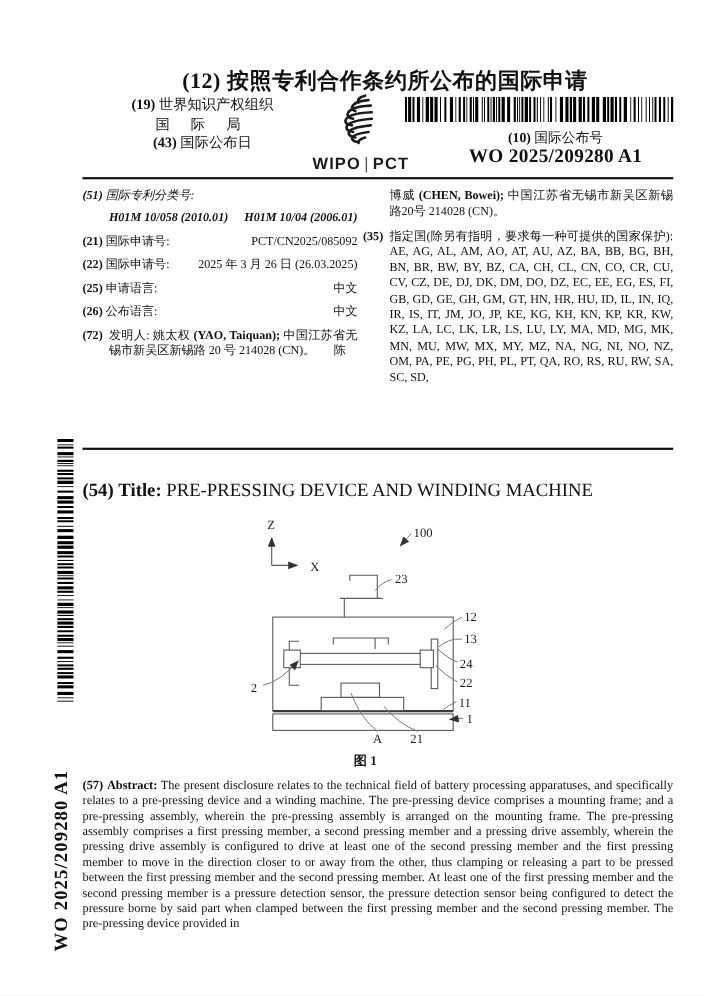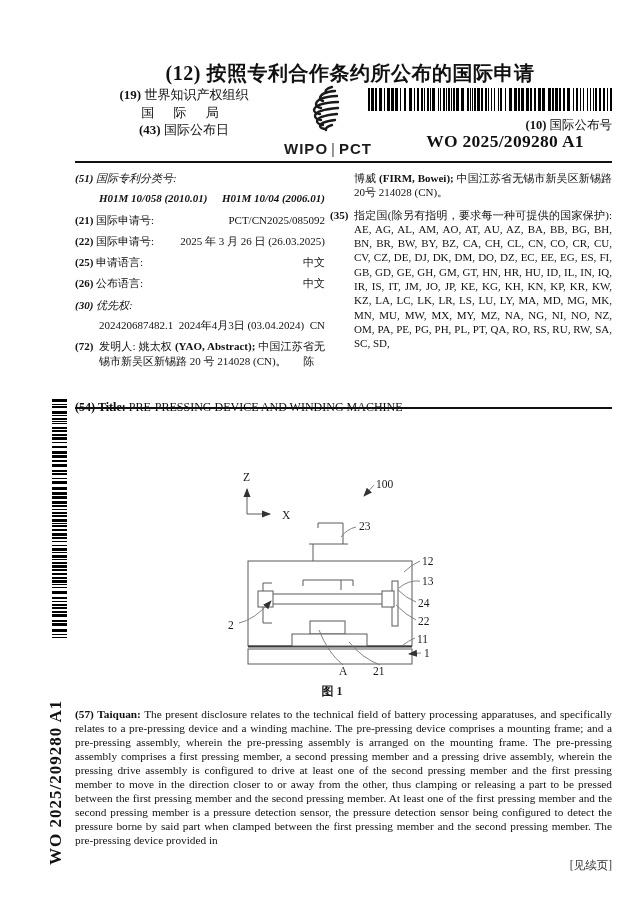--- a/index.html
+++ b/index.html
@@ -15,40 +15,40 @@
   
   .pub-type{left:60px; right:0; top:60px; text-align:center; font-size:20px; font-weight:600; letter-spacing:.5px;}
   .org-block{left:84px; top:86px; width:200px; text-align:center; font-size:13px; line-height:1.35;}
   .org-bureau{letter-spacing:8px;}
   .pubdate-value{font-weight:bold; font-size:12.5px; white-space:nowrap;}
   .logo-block{left:276px; top:84px; width:104px; text-align:center;}
   .logo-word{font-family:"Liberation Sans","DejaVu Sans",sans-serif; font-weight:bold; font-size:15px; letter-spacing:1px; margin-top:2px; color:#1a1a1a;}
   .logo-sep{font-weight:300; color:#555; padding:0 3px;}
   .barcode-top{left:368px; top:88px; width:244px; height:23px; display:flex; overflow:hidden;}
   .barcode-top i, .barcode-left i{display:block; flex:0 0 auto;}
-  .pubno-label{left:398px; top:117px; width:214px; text-align:right; font-size:12.5px;}
+  .pubno-label{left:398px; top:117px; width:214px; text-align:center; font-size:12.5px;}
   .pubno-value{left:398px; top:131px; width:214px; text-align:center; font-size:17.5px; font-weight:bold; letter-spacing:.3px;}
   .rule{background:#111; height:2px;}
   .rule1{left:75px; top:161px; width:537px;}
   .rule2{left:75px; top:407px; width:537px;}
   
   .col{font-size:11px; line-height:1.3;}
   .col-left{left:75px; top:171px; width:250px;}
   .col-right{left:330px; top:171px; width:282px;}
   .row{margin-bottom:6px;font-style:italic;}
   .kv{display:flex; justify-content:space-between; margin-bottom:7px;text-align:center;}
   .hang{position:relative; padding-left:24px; text-align:justify; margin-bottom:8px;}
   .hang > .code{position:absolute; left:0; top:0;}
   .indent{padding-left:24px;}
   .ipc-vals{display:flex; justify-content:space-between; font-weight:bold; font-style:italic; margin-bottom:7px;}
   .prio-row{display:flex; justify-content:space-between; margin-bottom:7px;}
   .cont-para{padding-left:24px; text-align:justify; margin-bottom:8px;}
   .gap-left{margin-left:14px;}
   
-  .title-en{left:75px; top:400px; width:537px; font-size:12px;}
+  .title-en{left:75px; top:436px; width:537px; font-size:17px;}
   .title-zh{left:75px; top:441px; width:537px; font-size:11.5px;}
   
   .barcode-left{left:52px; top:399px; width:15px; height:240px; display:flex; flex-direction:column; overflow:hidden;}
   .side-pubno{left:46px; top:686px; height:192px; width:30px;
     writing-mode:vertical-rl; transform:rotate(180deg);
     font-size:17px; font-weight:bold; letter-spacing:1px; text-align:center; white-space:nowrap;}
   
   .figure{left:160px; top:468px; width:350px; height:238px;}
   .figure svg{width:100%; height:100%;}
   .fig-line{fill:none; stroke:#5a5a5a; stroke-width:1;}
@@ -264,43 +264,34 @@
       <span>2025 年 3 月 26 日 (26.03.2025)</span>
     </div>
     <div class="kv">
       <span><span class="code">(25)</span> <span>申请语言:</span></span>
       <span>中文</span>
     </div>
     <div class="kv">
       <span><span class="code">(26)</span> <span>公布语言:</span></span>
       <span>中文</span>
     </div>
-    <div class="row">
-      <span class="code">(30)</span>
-      <span>优先权:</span>
-    </div>
-    <div class="prio-row indent">
-      <span>202420687482.1</span>
-      <span>2024年4月3日 (03.04.2024)</span>
-      <span>CN</span>
-    </div>
     <div class="hang">
       <span class="code">(72)</span>
       <span>发明人:</span>
       <span>姚太权</span>
-      <span class="b">(YAO, Abstract);</span>
+      <span class="b">(YAO, Taiquan);</span>
       <span>中国江苏省无锡市新吴区新锡路 20 号 214028 (CN)。</span>
       <span class="gap-left">陈</span>
     </div>
   </div>
 
   <div class="abs col col-right">
     <div class="cont-para">
       <span>博威</span>
-      <span class="b">(FIRM, Bowei);</span>
+      <span class="b">(CHEN, Bowei);</span>
       <span>中国江苏省无锡市新吴区新锡路20号 214028 (CN)。</span>
     </div>
     <div class="hang">
       <span class="code">(35)</span>
       <span>指定国(除另有指明，要求每一种可提供的国家保护):</span>
       <span>AE, AG, AL, AM, AO, AT, AU, AZ, BA, BB, BG, BH, BN, BR, BW, BY, BZ, CA, CH, CL, CN, CO, CR, CU, CV, CZ, DE, DJ, DK, DM, DO, DZ, EC, EE, EG, ES, FI, GB, GD, GE, GH, GM, GT, HN, HR, HU, ID, IL, IN, IQ, IR, IS, IT, JM, JO, JP, KE, KG, KH, KN, KP, KR, KW, KZ, LA, LC, LK, LR, LS, LU, LY, MA, MD, MG, MK, MN, MU, MW, MX, MY, MZ, NA, NG, NI, NO, NZ, OM, PA, PE, PG, PH, PL, PT, QA, RO, RS, RU, RW, SA, SC, SD,</span>
     </div>
   </div>
 
   <div class="abs rule rule2"></div>
@@ -499,19 +490,18 @@
       <path class="fig-leader" d="M220,197 Q202,190 189,174"></path>
       <text class="fig-text" x="179" y="207">A</text>
       <text class="fig-text" x="213" y="207">21</text>
 
       <text class="fig-text fig-caption" x="172" y="227" text-anchor="middle">图 1</text>
     </svg>
   </div>
 
   <div class="abs abstract">
     <span class="code">(57)</span>
-    <span class="b">Taiquan:</span>
+    <span class="b">Abstract:</span>
     <span>The present disclosure relates to the technical field of battery processing apparatuses, and specifically relates to a pre-pressing device and a winding machine. The pre-pressing device comprises a mounting frame; and a pre-pressing assembly, wherein the pre-pressing assembly is arranged on the mounting frame. The pre-pressing assembly comprises a first pressing member, a second pressing member and a pressing drive assembly, wherein the pressing drive assembly is configured to drive at least one of the second pressing member and the first pressing member to move in the direction closer to or away from the other, thus clamping or releasing a part to be pressed between the first pressing member and the second pressing member. At least one of the first pressing member and the second pressing member is a pressure detection sensor, the pressure detection sensor being configured to detect the pressure borne by said part when clamped between the first pressing member and the second pressing member. The pre-pressing device provided in</span>
   </div>
 
-  <div class="abs continuation">[见续页]</div>
 
 </div>
 
 </body></html>

